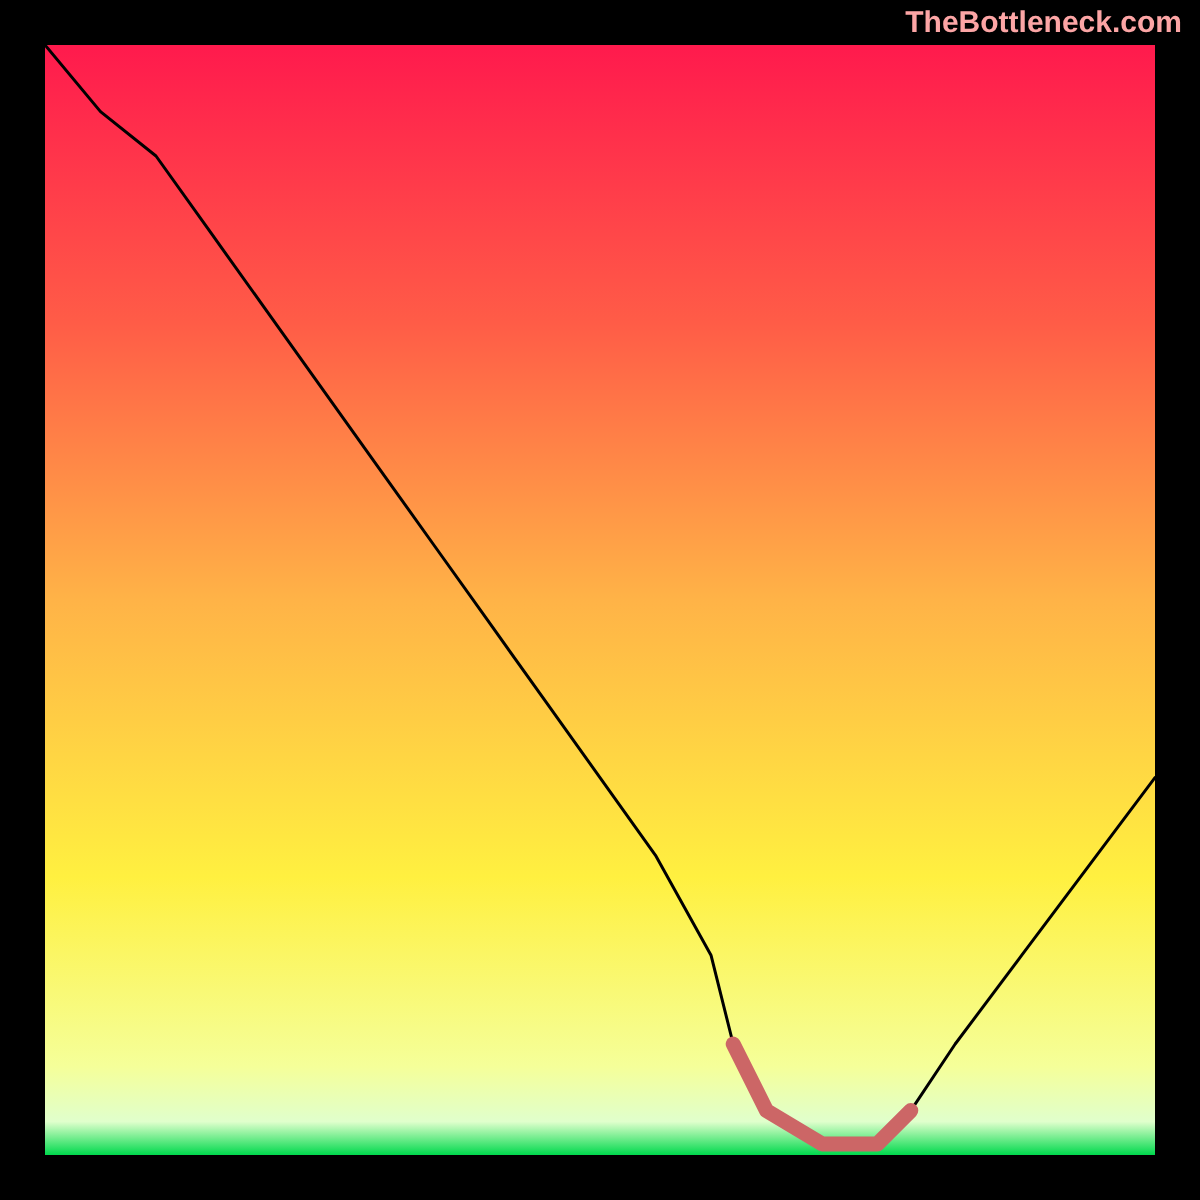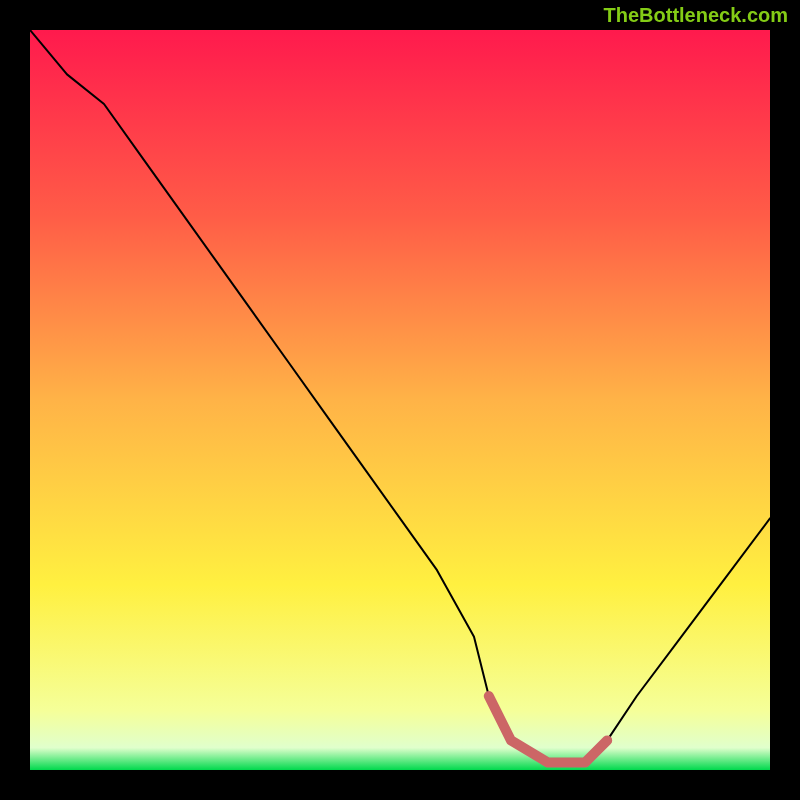--- a/index.html
+++ b/index.html
@@ -10,21 +10,21 @@
     height: 800px;
     background: #000;
   }
   .watermark {
     position: absolute;
     top: 4px;
     right: 12px;
     font-family: Arial, sans-serif;
     font-size: 20px;
     font-weight: bold;
-    color: #84cc16;
+    color: #fca5a5;
     z-index: 10;
   }
   .plot-area {
     position: absolute;
     left: 30px;
     top: 30px;
     width: 740px;
     height: 740px;
   }
   svg { display: block; }

